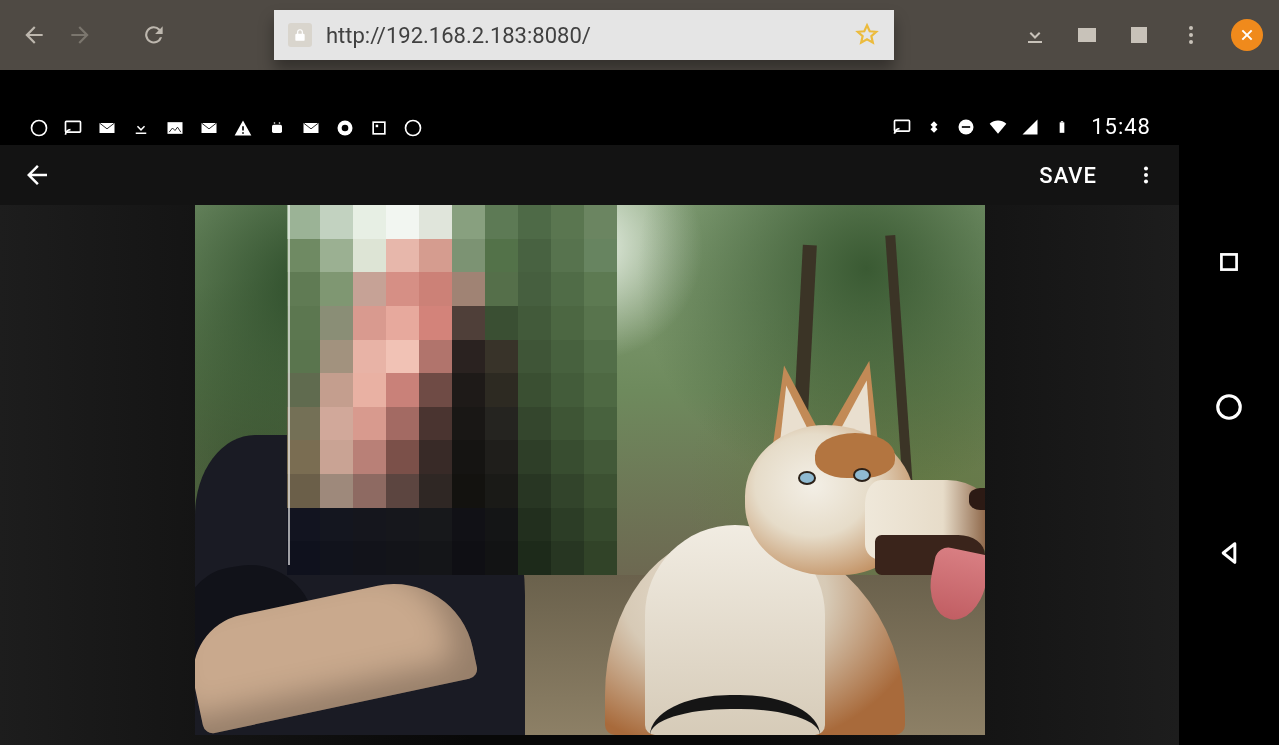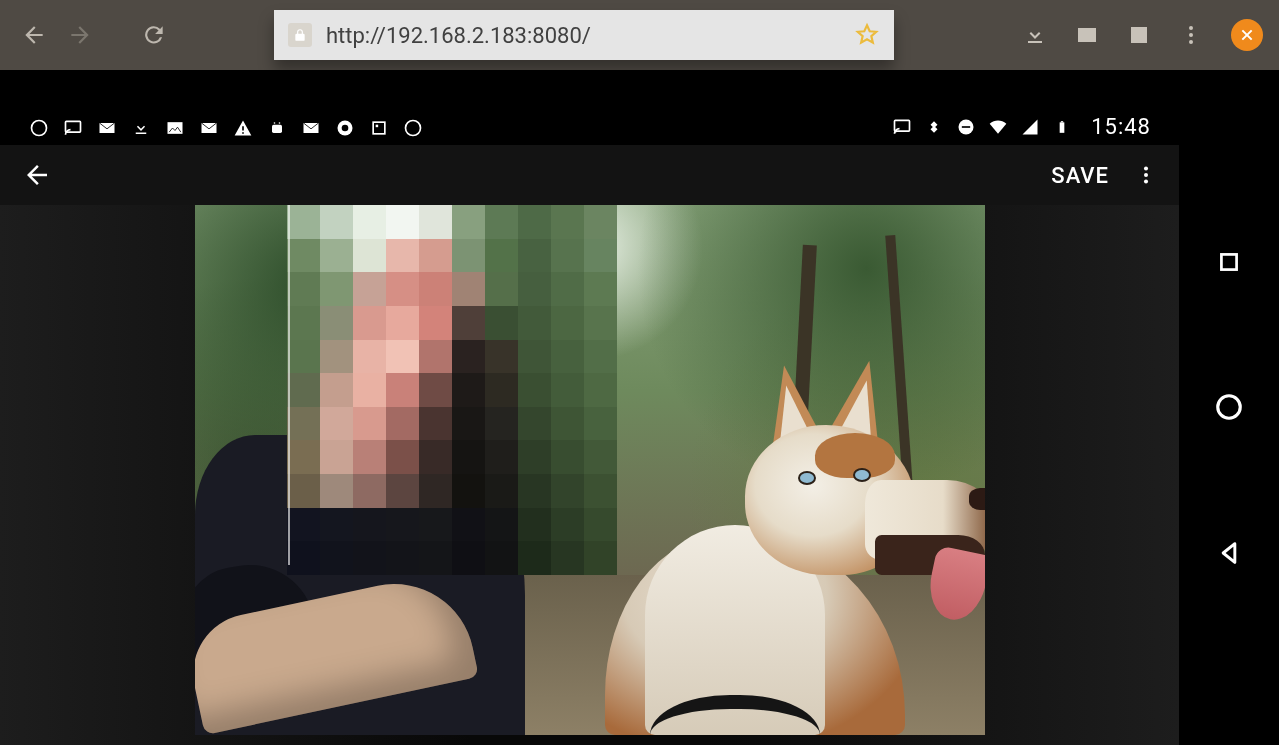--- a/index.html
+++ b/index.html
@@ -115,21 +115,21 @@
   
   .app-bar {
     height: 60px;
     background: #131313;
     display: flex;
     align-items: center;
     padding: 0 22px;
     color: #fff;
   }
   .app-bar .back { cursor: pointer; }
-  .app-bar .actions { margin-left: auto; display: flex; align-items: center; gap: 26px; }
+  .app-bar .actions { margin-left: auto; display: flex; align-items: center; gap: 38px; }
   .app-bar .save-label { font-size: 22px; font-weight: 500; letter-spacing: 1px; cursor:pointer; }
   .app-bar .overflow-dots { cursor: pointer; }
 
   
   .photo-area {
     flex: 1;
     background: linear-gradient(to right, #1d1d1d, #080808 40%, #080808 60%, #1d1d1d);
     display: flex;
     align-items: flex-start;
     justify-content: center;

